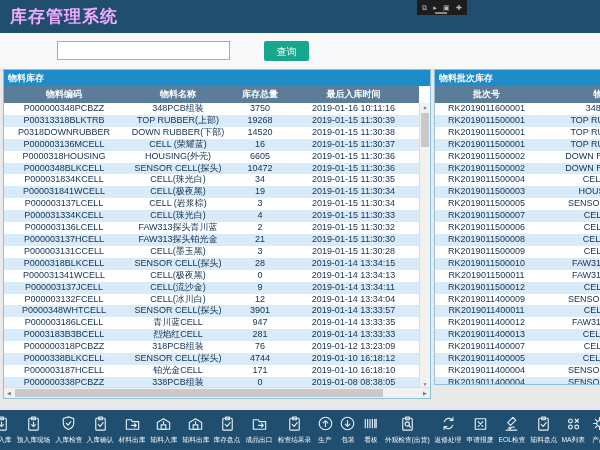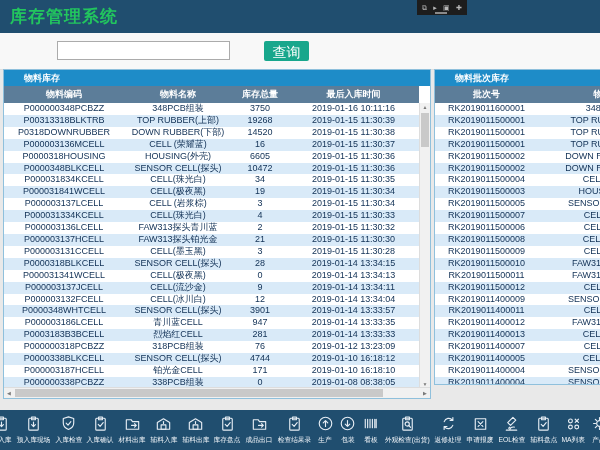--- a/index.html
+++ b/index.html
@@ -3,36 +3,36 @@
 <meta charset="utf-8">
 <style>
   html,body{margin:0;padding:0}
   body{
     width:600px;height:450px;position:relative;overflow:hidden;
     background:#e9e9e9;font-family:"Liberation Sans",sans-serif;
     -webkit-font-smoothing:antialiased;
   }
   
   .app-header{position:absolute;top:0;left:0;width:600px;height:33px;background:#204e6f;}
-  .app-title{color:#22c55e;font-size:17px;font-weight:bold;line-height:33px;padding-left:10px;letter-spacing:1px;}
+  .app-title{color:#f0abfc;font-size:17px;font-weight:bold;line-height:33px;padding-left:10px;letter-spacing:1px;}
   .recorder{position:absolute;left:417px;top:0;width:46px;height:15px;background:#1d1d1d;
     display:flex;align-items:center;justify-content:space-around;padding:0 2px;}
   .recorder span{color:#b9b9b9;font-size:7px;line-height:7px;}
   .recorder:after{content:"";position:absolute;bottom:1px;left:18px;width:12px;height:2px;background:#8a8a8a;}
   
   .search-bar{position:absolute;top:33px;left:0;width:600px;height:36px;background:#f8f8f8;border-bottom:1px solid #e0e0e0;}
   .search-label{position:absolute;left:8px;top:0;line-height:36px;font-size:11px;color:#3c3c3c;margin-top:38px;}
   .search-input{position:absolute;left:57px;top:8px;width:165px;height:17px;border:1px solid #ababab;background:#fff;font-size:10px;padding:0 3px;}
   .query-btn{position:absolute;left:264px;top:8px;width:45px;height:20px;background:#18a78c;color:#fff;
-    border:none;font-size:14px;border-radius:2px;line-height:20px;text-align:center;cursor:pointer;}
+    border:none;font-size:10px;border-radius:2px;line-height:20px;text-align:center;cursor:pointer;}
   
   .panel{position:absolute;top:69px;background:#fff;border:1px solid #8fc0dc;box-sizing:border-box;overflow:hidden;}
   .panel-left{left:3px;width:428px;height:330px;}
   .panel-right{left:434px;width:210px;height:316px;}
-  .panel-title{height:16px;background:#1e8cc8;color:#fff;font-size:9px;font-weight:bold;line-height:16px;padding-left:20px;}
+  .panel-title{height:16px;background:#1e8cc8;color:#fff;font-size:9px;font-weight:bold;line-height:16px;padding-left:4px;}
   table{border-collapse:collapse;table-layout:fixed;}
   .panel-left table{width:415px;}
   .panel-right table{width:250px;}
   th{background:#5c7d99;color:#fff;font-size:9px;font-weight:bold;height:17px;padding:0;
      overflow:hidden;white-space:nowrap;text-align:center;}
   td{font-size:9px;color:#10People;padding:0;height:11.9px;line-height:11.9px;text-align:center;
      overflow:hidden;white-space:nowrap;color:#103055;}
   tr.alt td{background:#d9eaf8;}
   .panel-left td:nth-child(1),.panel-left th:nth-child(1){width:120px;}
   .panel-left td:nth-child(2),.panel-left th:nth-child(2){width:108px;}

